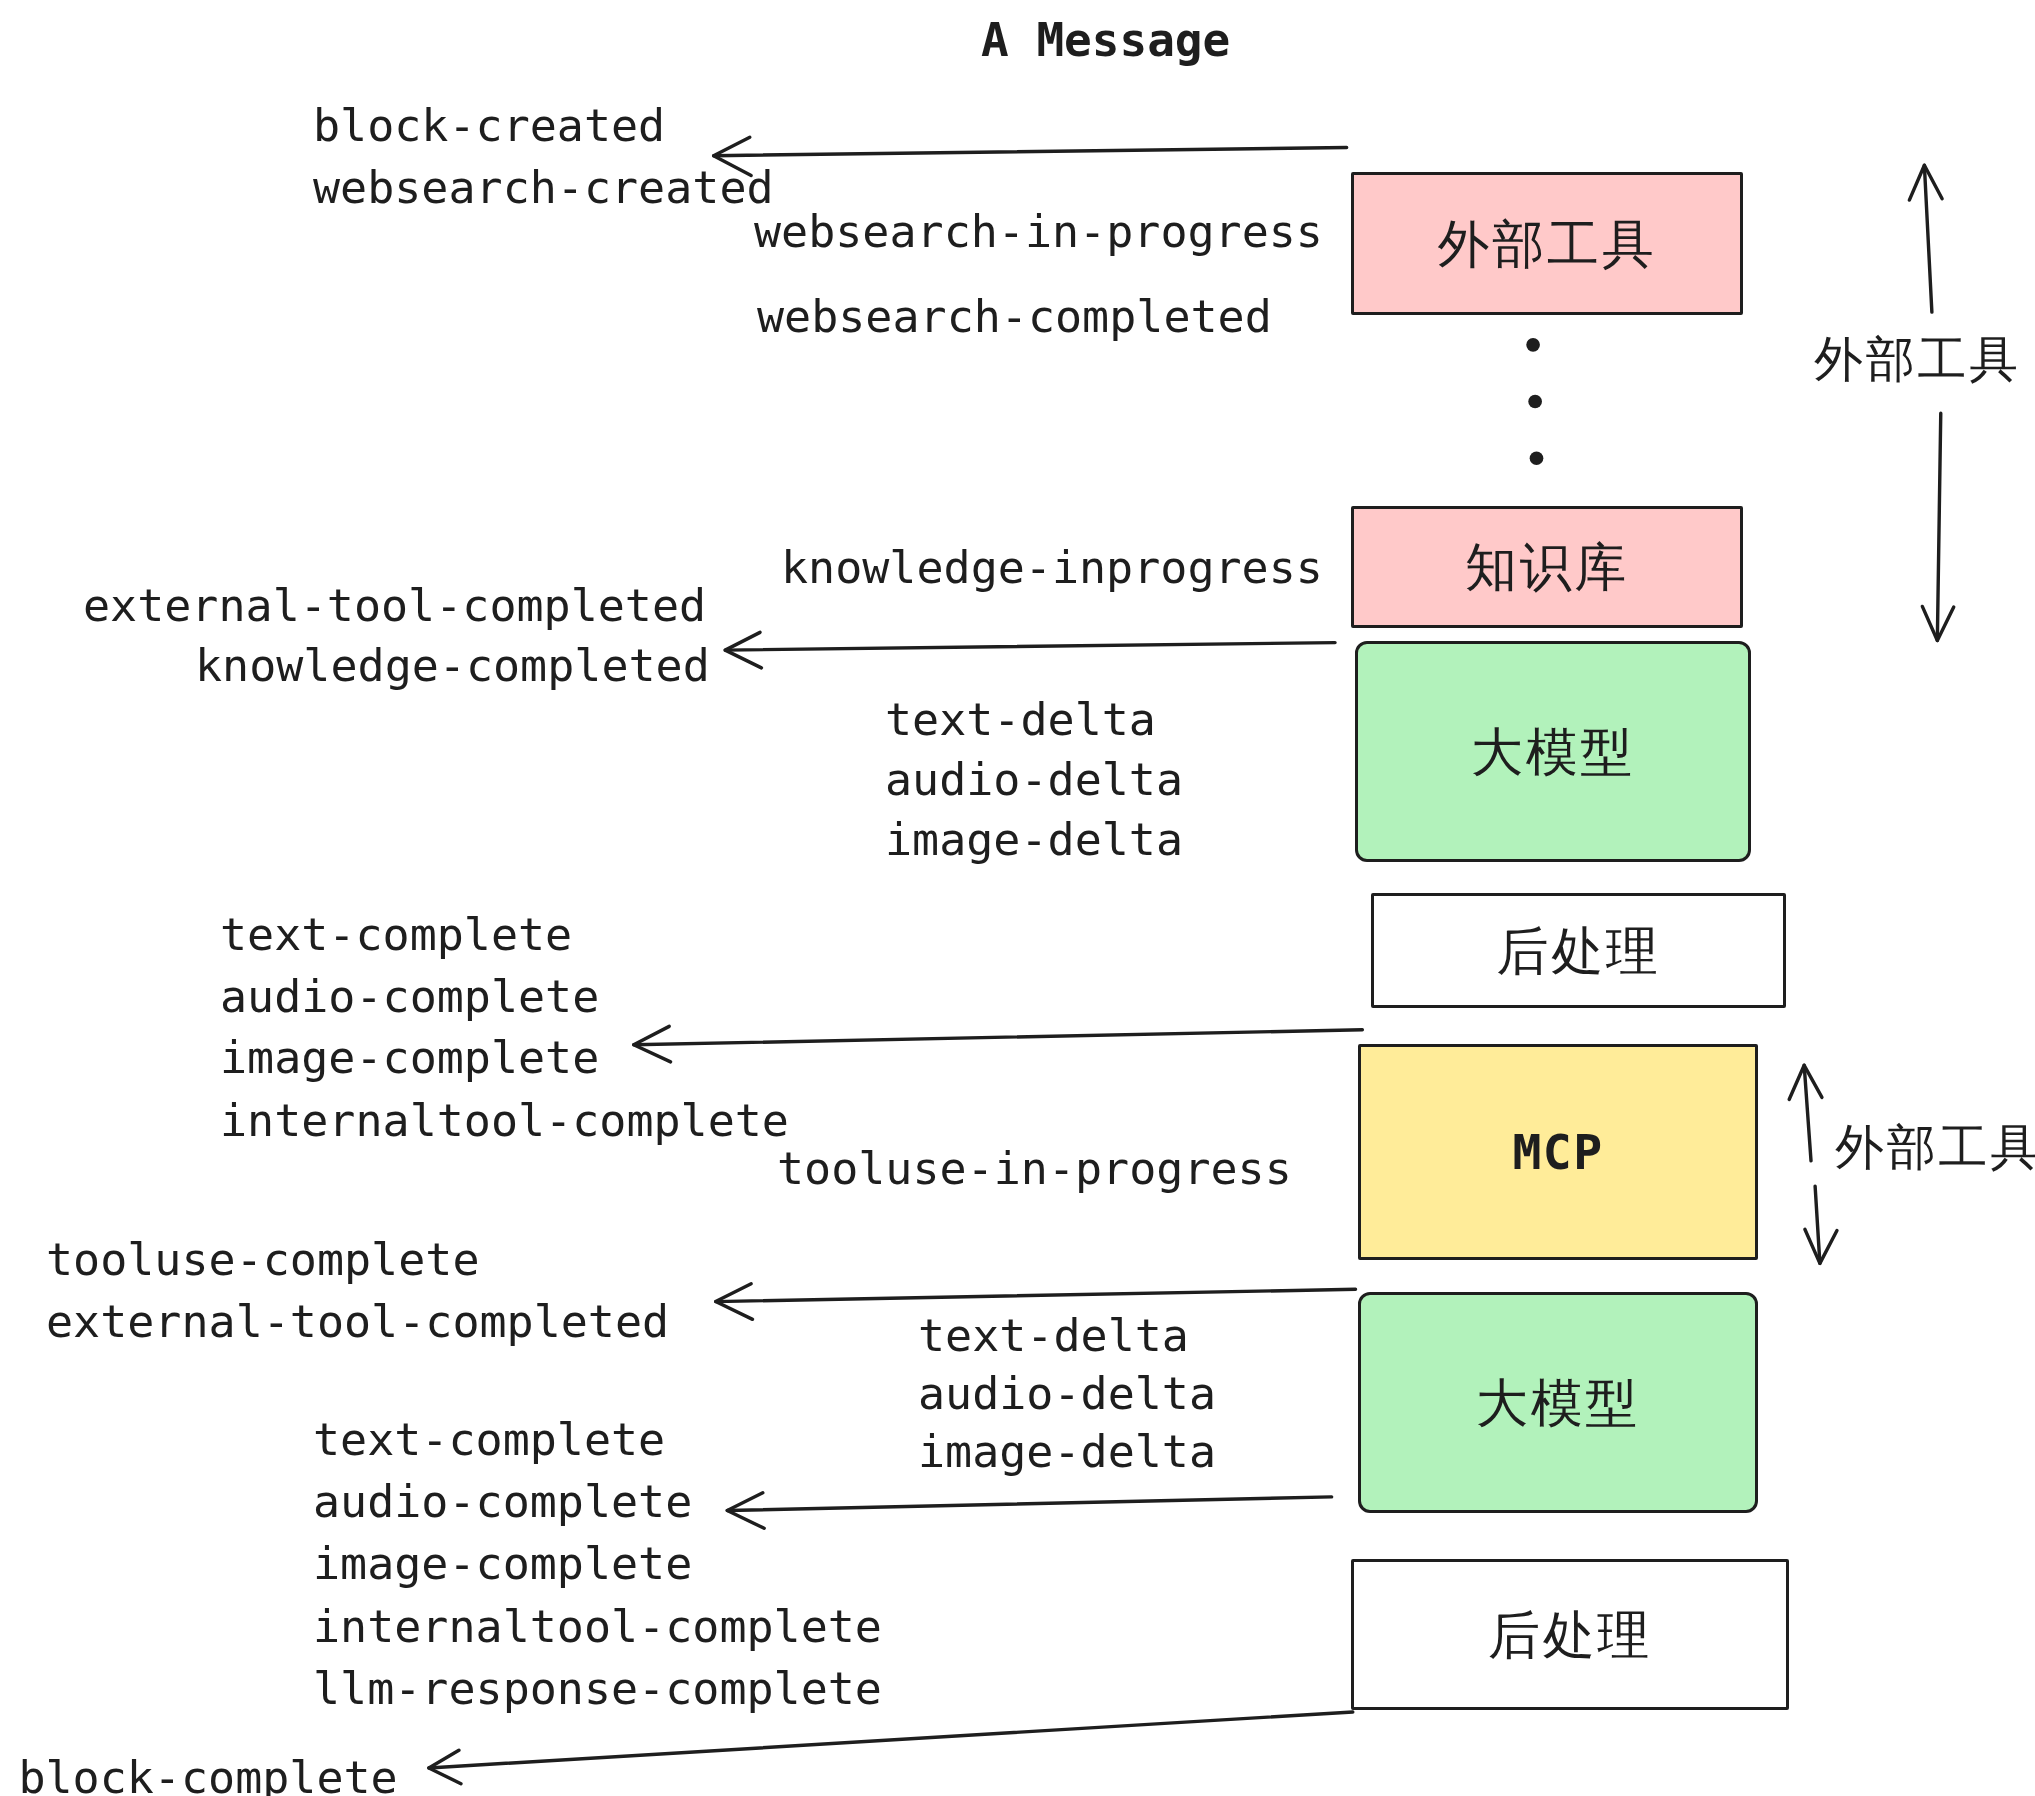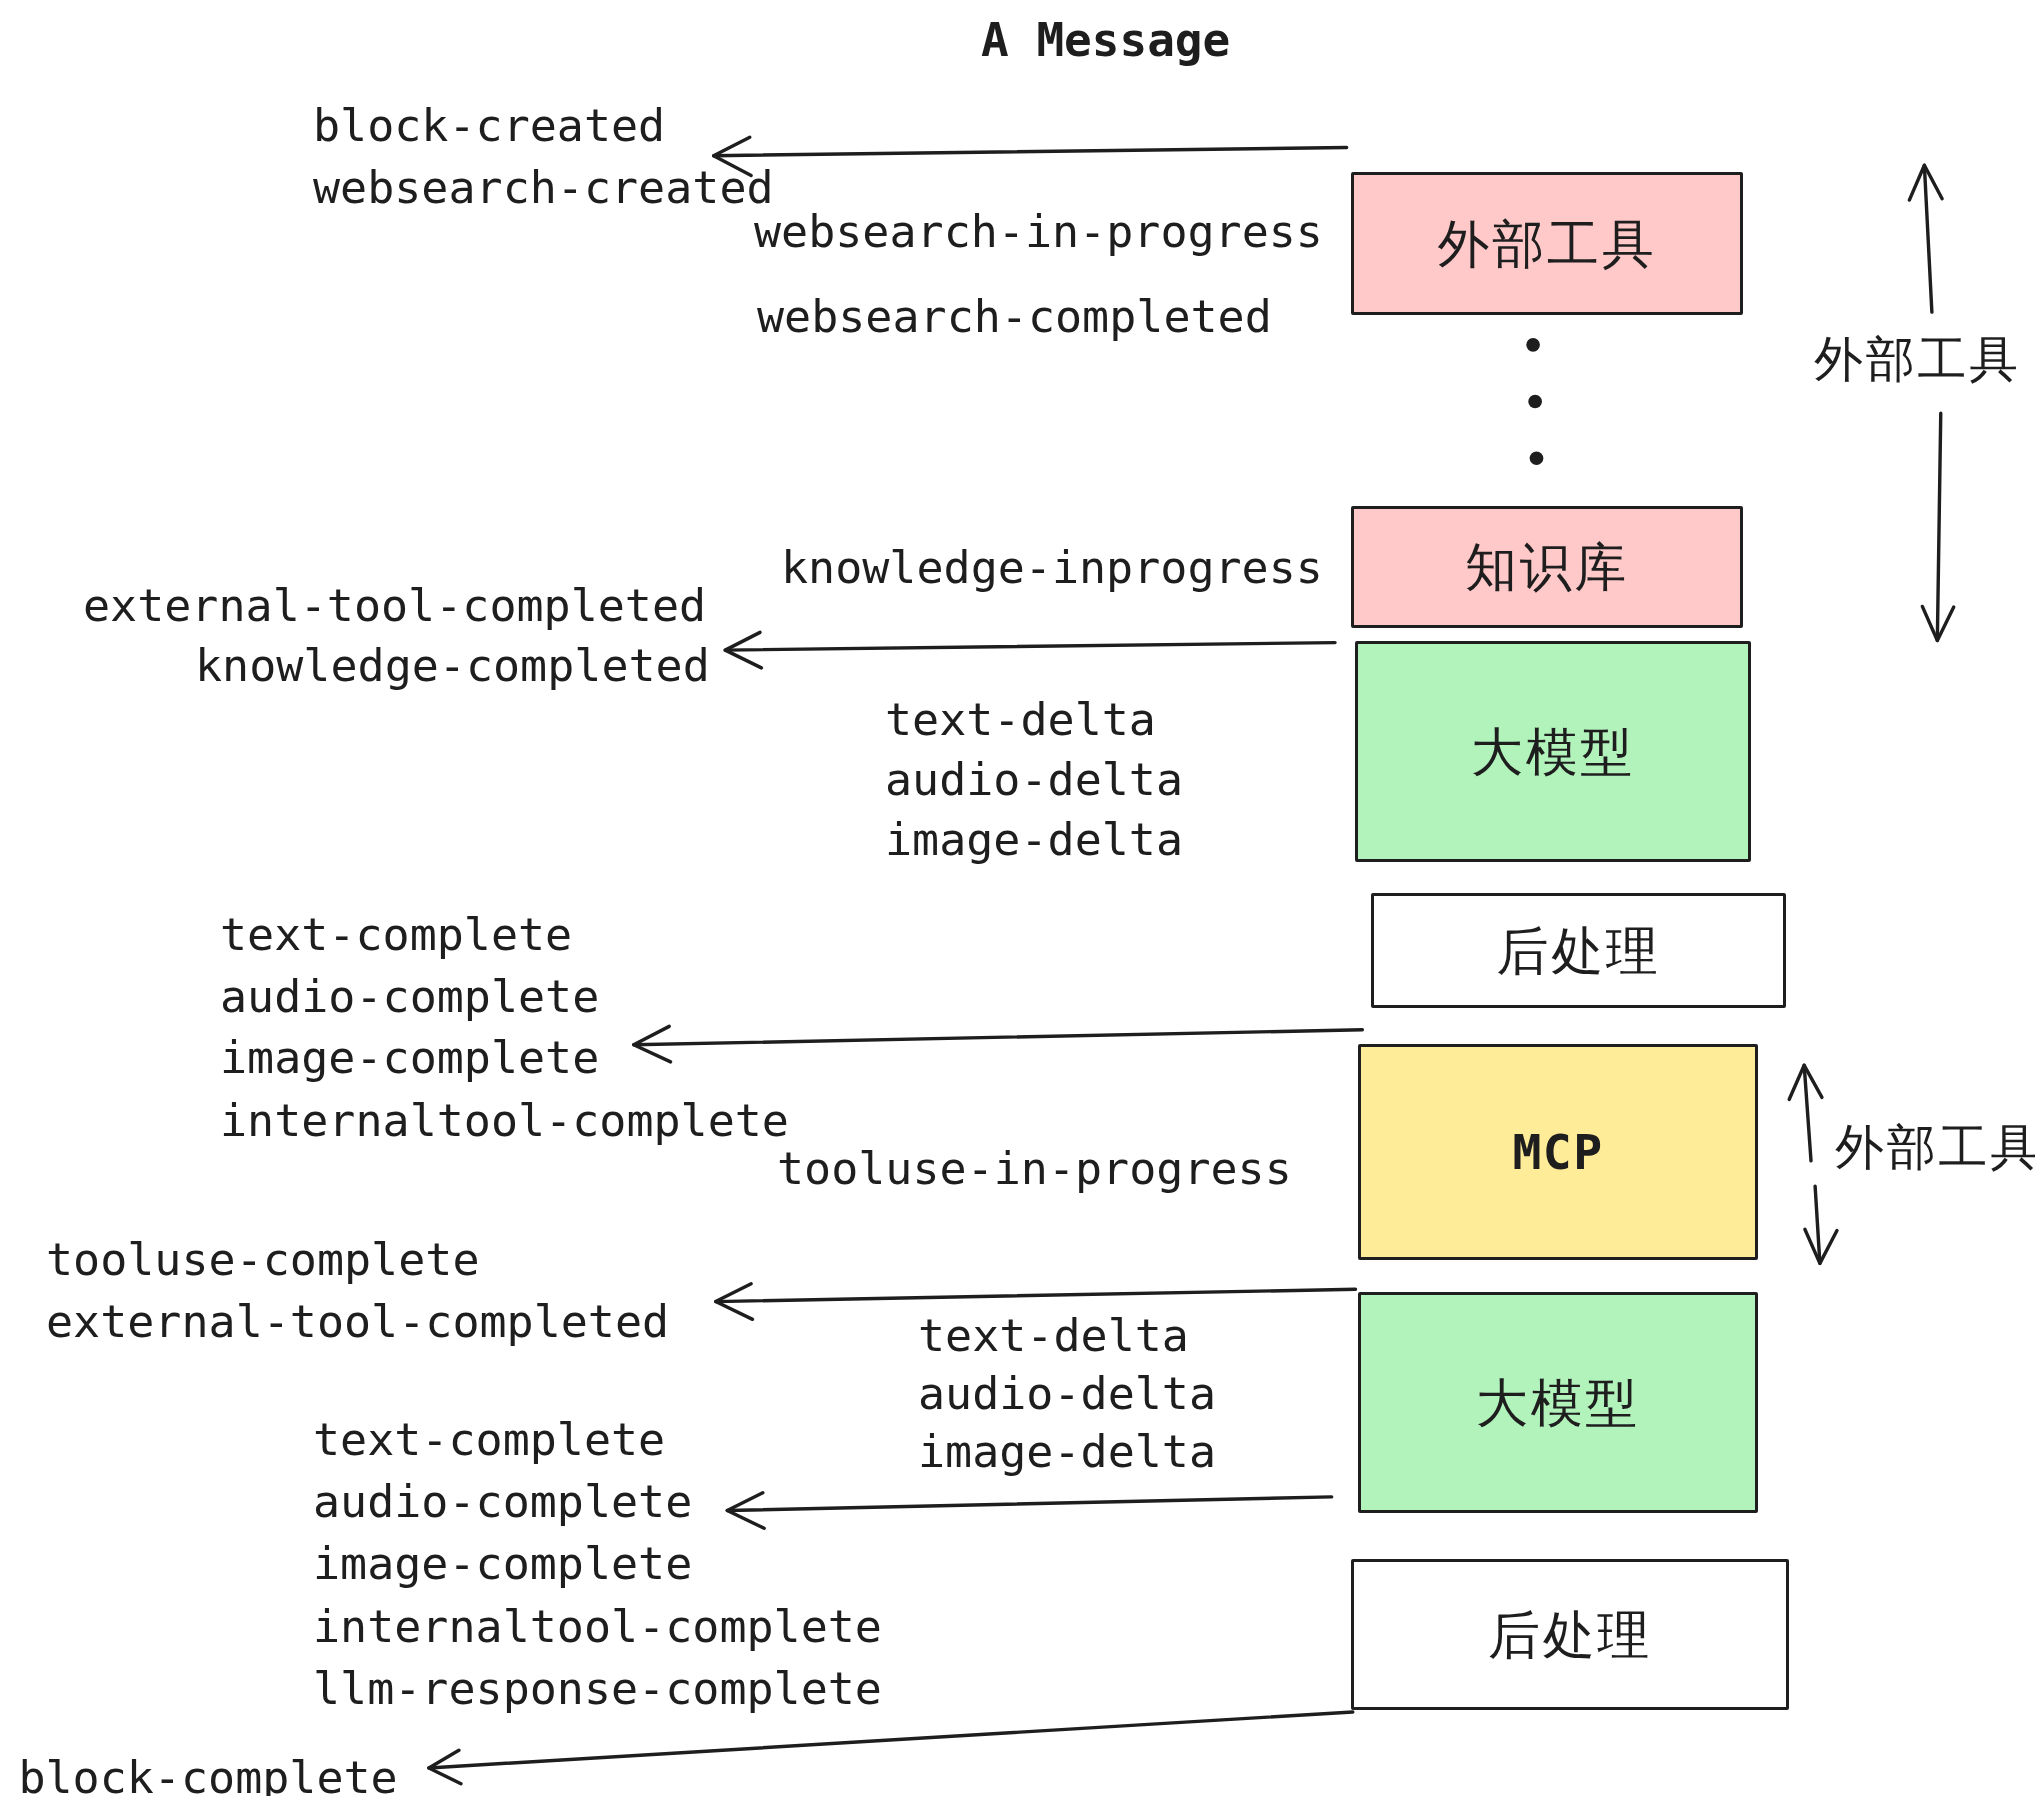--- a/index.html
+++ b/index.html
@@ -29,21 +29,21 @@
     box-sizing:border-box;
     border:3.4px solid var(--ink,#1e1e1e);
     border-radius:2px;
     display:flex;align-items:center;justify-content:center;
     font:400 52px/1 "Liberation Sans", sans-serif;
     color:var(--ink,#1e1e1e);
     letter-spacing:2.7px;
     background:#fff;
   }
   .box.pink{background:var(--pink,#ffc9c9);}
-  .box.green{background:var(--green,#b2f2bb);}
+  .box.green{background:var(--green,#b2f2bb);border-radius:12px;}
   .box.yellow{background:var(--yellow,#ffec99);}
   .box.mono{font:600 48px/1 "DejaVu Sans Mono", monospace;letter-spacing:1.4px;margin-top:11px;}
   .side-label{
     position:absolute;
     font:400 49px/1.05 "Liberation Sans", sans-serif;
     color:var(--ink,#1e1e1e);
     letter-spacing:2.7px;
     white-space:nowrap;
   }
   svg .stroke{

